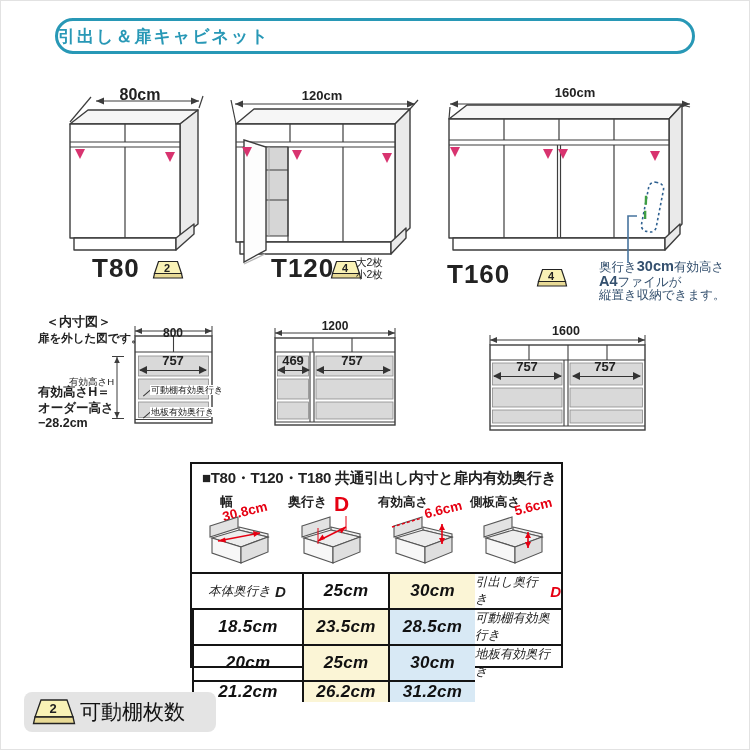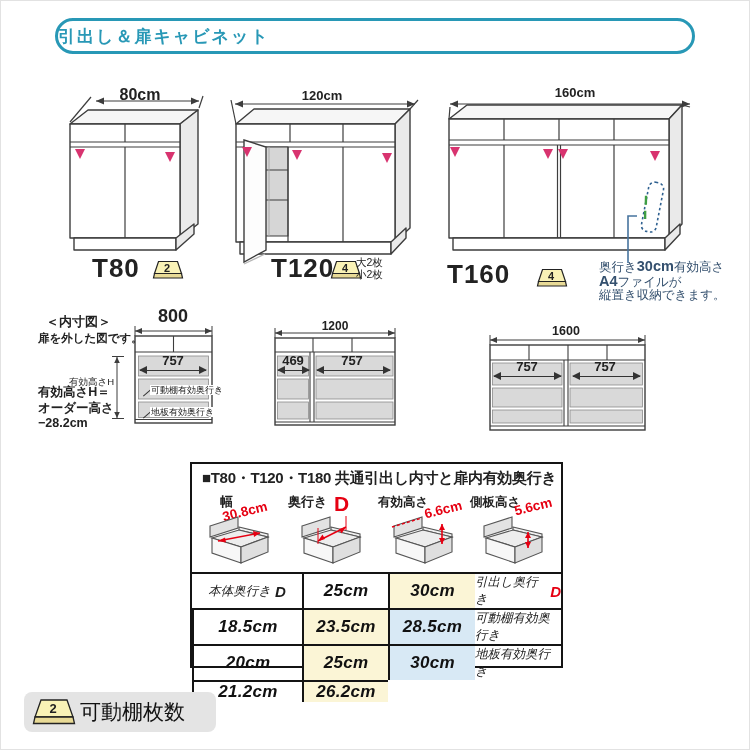--- a/index.html
+++ b/index.html
@@ -221,21 +221,21 @@
       <rect x="33.5" y="90" width="70" height="15.5"></rect>
     </g>
     <g stroke="#3d3d3d" stroke-width="1" fill="none">
       <line x1="12" y1="45" x2="12" y2="106"></line>
       <line x1="7" y1="44.5" x2="19" y2="44.5"></line>
         <line x1="7" y1="106.5" x2="19" y2="106.5"></line>
     </g>
     <polygon points="12,45 9.2,51 14.8,51" fill="#3d3d3d"></polygon>
       <polygon points="12,106 9.2,100 14.8,100" fill="#3d3d3d"></polygon>
   </svg>
-  <div class="txt b ctr" style="left:173px;top:306px;font-size:18px">800</div>
+  <div class="txt b ctr" style="left:173px;top:327px;font-size:12px">800</div>
   <div class="txt b ctr" style="left:173px;top:354px;font-size:13px">757</div>
   <div class="harrow" style="left:140px;top:370px;width:66px"></div>
   <div class="ldr" style="left:142px;top:392px"></div>
   <div class="txt tag" style="left:150px;top:385px;font-size:9px">可動棚有効奥行き</div>
   <div class="ldr" style="left:142px;top:414px"></div>
   <div class="txt tag" style="left:150px;top:407px;font-size:9px">地板有効奥行き</div>
 
   <svg class="abs" style="left:268px;top:312px" width="135" height="118" viewBox="0 0 135 118">
     <g stroke="#3d3d3d" stroke-width="1" fill="none">
       <line x1="7" y1="26" x2="7" y2="16"></line>
@@ -398,20 +398,21 @@
         </div>
       <div class="cell val v">20cm</div>
       <div class="cell val v cream">25cm</div>
       <div class="cell val v blue">30cm</div>
 
       <div class="cell lbl">
           <span>地板有効奥行き</span>
         </div>
       <div class="cell val v">21.2cm</div>
       <div class="cell val v cream">26.2cm</div>
+      <div class="cell val v blue">31.2cm</div>
     </div>
   </div>
 
   <div class="legend">
     <div class="badge" style="left:8px;top:6px">
       <svg width="44" height="28" viewBox="0 0 44 28">
         <polygon points="9,2 35,2 41,19 3,19" fill="#f9f2b6" stroke="#222" stroke-width="1.3"></polygon>
         <polygon points="3,19 41,19 42.5,25.5 1.5,25.5" fill="#e8da96" stroke="#222" stroke-width="1.3"></polygon>
       </svg>
       <span style="font-size:13px;top:3px">2</span>

